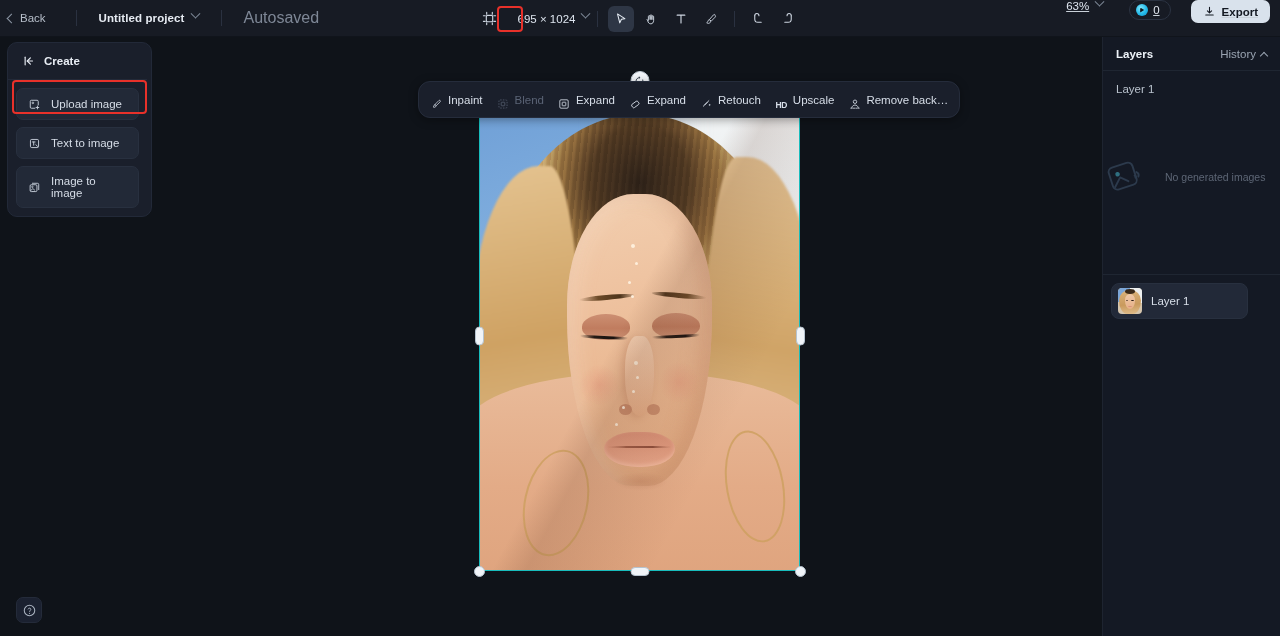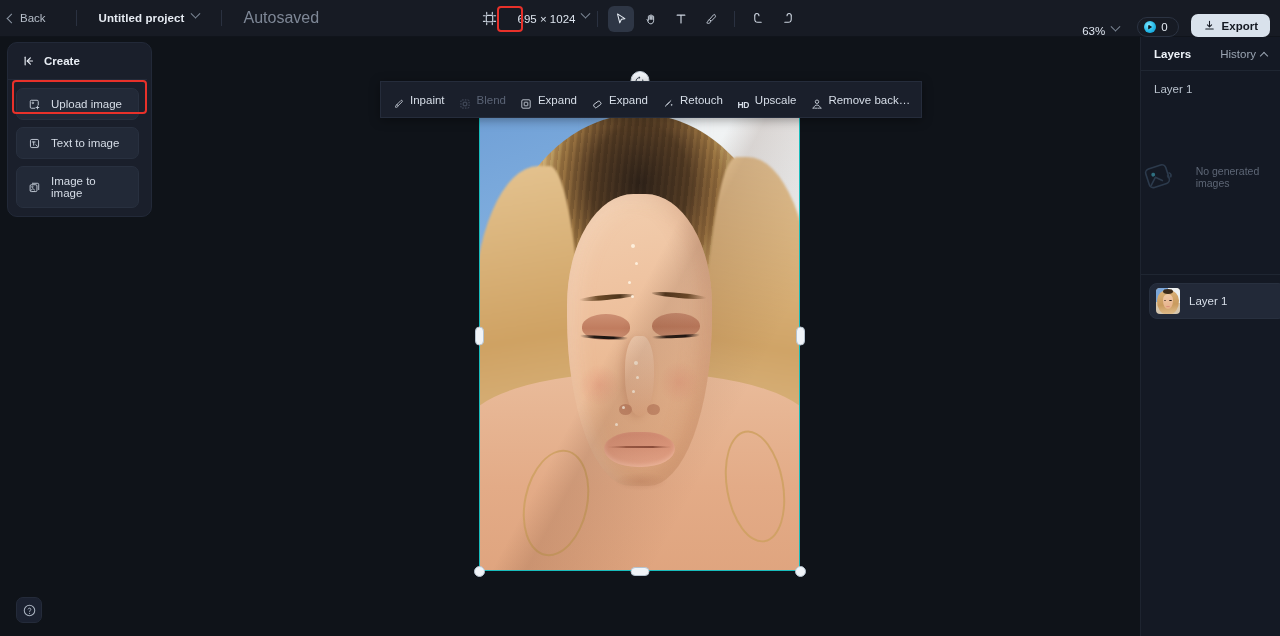--- a/index.html
+++ b/index.html
@@ -53,21 +53,21 @@
   }
   .dim-text { font-size: 11.5px; color: #dde4ee; margin-left: 16px; cursor: pointer; white-space: nowrap;}
   .tool-btn {
     width: 26px; height: 26px; border-radius: 6px; display:flex; align-items:center; justify-content:center;
     cursor: pointer; margin: 0 2px;
   }
   .tool-btn.active { background: #2e3645; }
   .tb-center .vsep { margin: 0 8px; }
 
   .tb-right {
-    position: absolute; right: 10px; top: 0; height: 37px; display: flex; align-items: flex-end; gap: 0px;
+    position: absolute; right: 10px; top: 0; height: 37px; display: flex; align-items: flex-start; gap: 8px; text-decoration: underline;
   }
   .zoom-val { font-size: 11.5px; color: #dde4ee; cursor: pointer; display:flex; align-items:center;}
   .credits {
     display: flex; align-items: center; gap: 5px;
     border: 1px solid #2b3342; border-radius: 13px; padding: 3px 10px 3px 6px;
     margin-left: 18px; cursor: pointer;
   }
   .credit-dot {
     width: 12px; height: 12px; border-radius: 50%;
     background: radial-gradient(circle at 38% 35%, #7fe9ff 0%, #22b8e8 55%, #1493c9 100%);
@@ -113,23 +113,23 @@
   }
 
   
   .canvas-area {
     position: absolute; left: 0; top: 37px; width: 1127px; height: 599px;
     background: #0f1319; overflow: hidden;
   }
 
   
   .action-bar {
-    position: absolute; left: 380px; top: 44px;
+    position: absolute; left: 418px; top: 44px;
     display: flex; align-items: center;
-    background: #1a1f2b; border: 1px solid #252c3b; border-radius: 0;
+    background: #1a1f2b; border: 1px solid #252c3b; border-radius: 12px;
     padding: 3px 4px; z-index: 25;
     box-shadow: 0 2px 10px rgba(0,0,0,.35);
   }
   .act {
     display: flex; align-items: center; gap: 5px;
     font-size: 11.5px; color: #d7dee8; padding: 4px 7px; border-radius: 6px; cursor: pointer; white-space: nowrap;
   }
   .act.disabled { color: #5a6375; cursor: default; }
   .act .ico { width: 13px; height: 13px; display:flex;align-items:flex-end;justify-content:center; flex:0 0 13px;margin-top:8px;}
   .hd-glyph { font-size: 8.5px; font-weight: bold; letter-spacing: -.3px; color: #d7dee8; }
@@ -259,21 +259,21 @@
   }
   .ph-earring.l { left: 14%; top: 74%; width: 20%; height: 23%; transform: rotate(12deg); }
   .ph-earring.r { right: 5%; top: 70%; width: 18%; height: 24%; transform: rotate(-10deg); }
   .ph-shadow-diag {
     position: absolute; inset: 0;
     background: linear-gradient(118deg, rgba(0,0,0,0) 46%, rgba(92,52,34,.16) 52%, rgba(0,0,0,0) 74%);
   }
 
   
   .right-panel {
-    position: absolute; right: 0; top: 37px; width: 140px; height: 599px;
+    position: absolute; right: 0; top: 37px; width: 178px; height: 599px;
     background: #141924; border-left: 1px solid #1e2430;
     z-index: 30;
   }
   .rp-head {
     display: flex; align-items: center; justify-content: space-between;
     padding: 11px 13px 10px 13px; border-bottom: 1px solid #1f2632;
   }
   .rp-tab { font-size: 11.5px; cursor: pointer; }
   .rp-tab.active { color: #eef3f9; font-weight: bold; }
   .rp-tab.inactive { color: #9aa4b2; display: flex; align-items: center; gap: 5px; }

